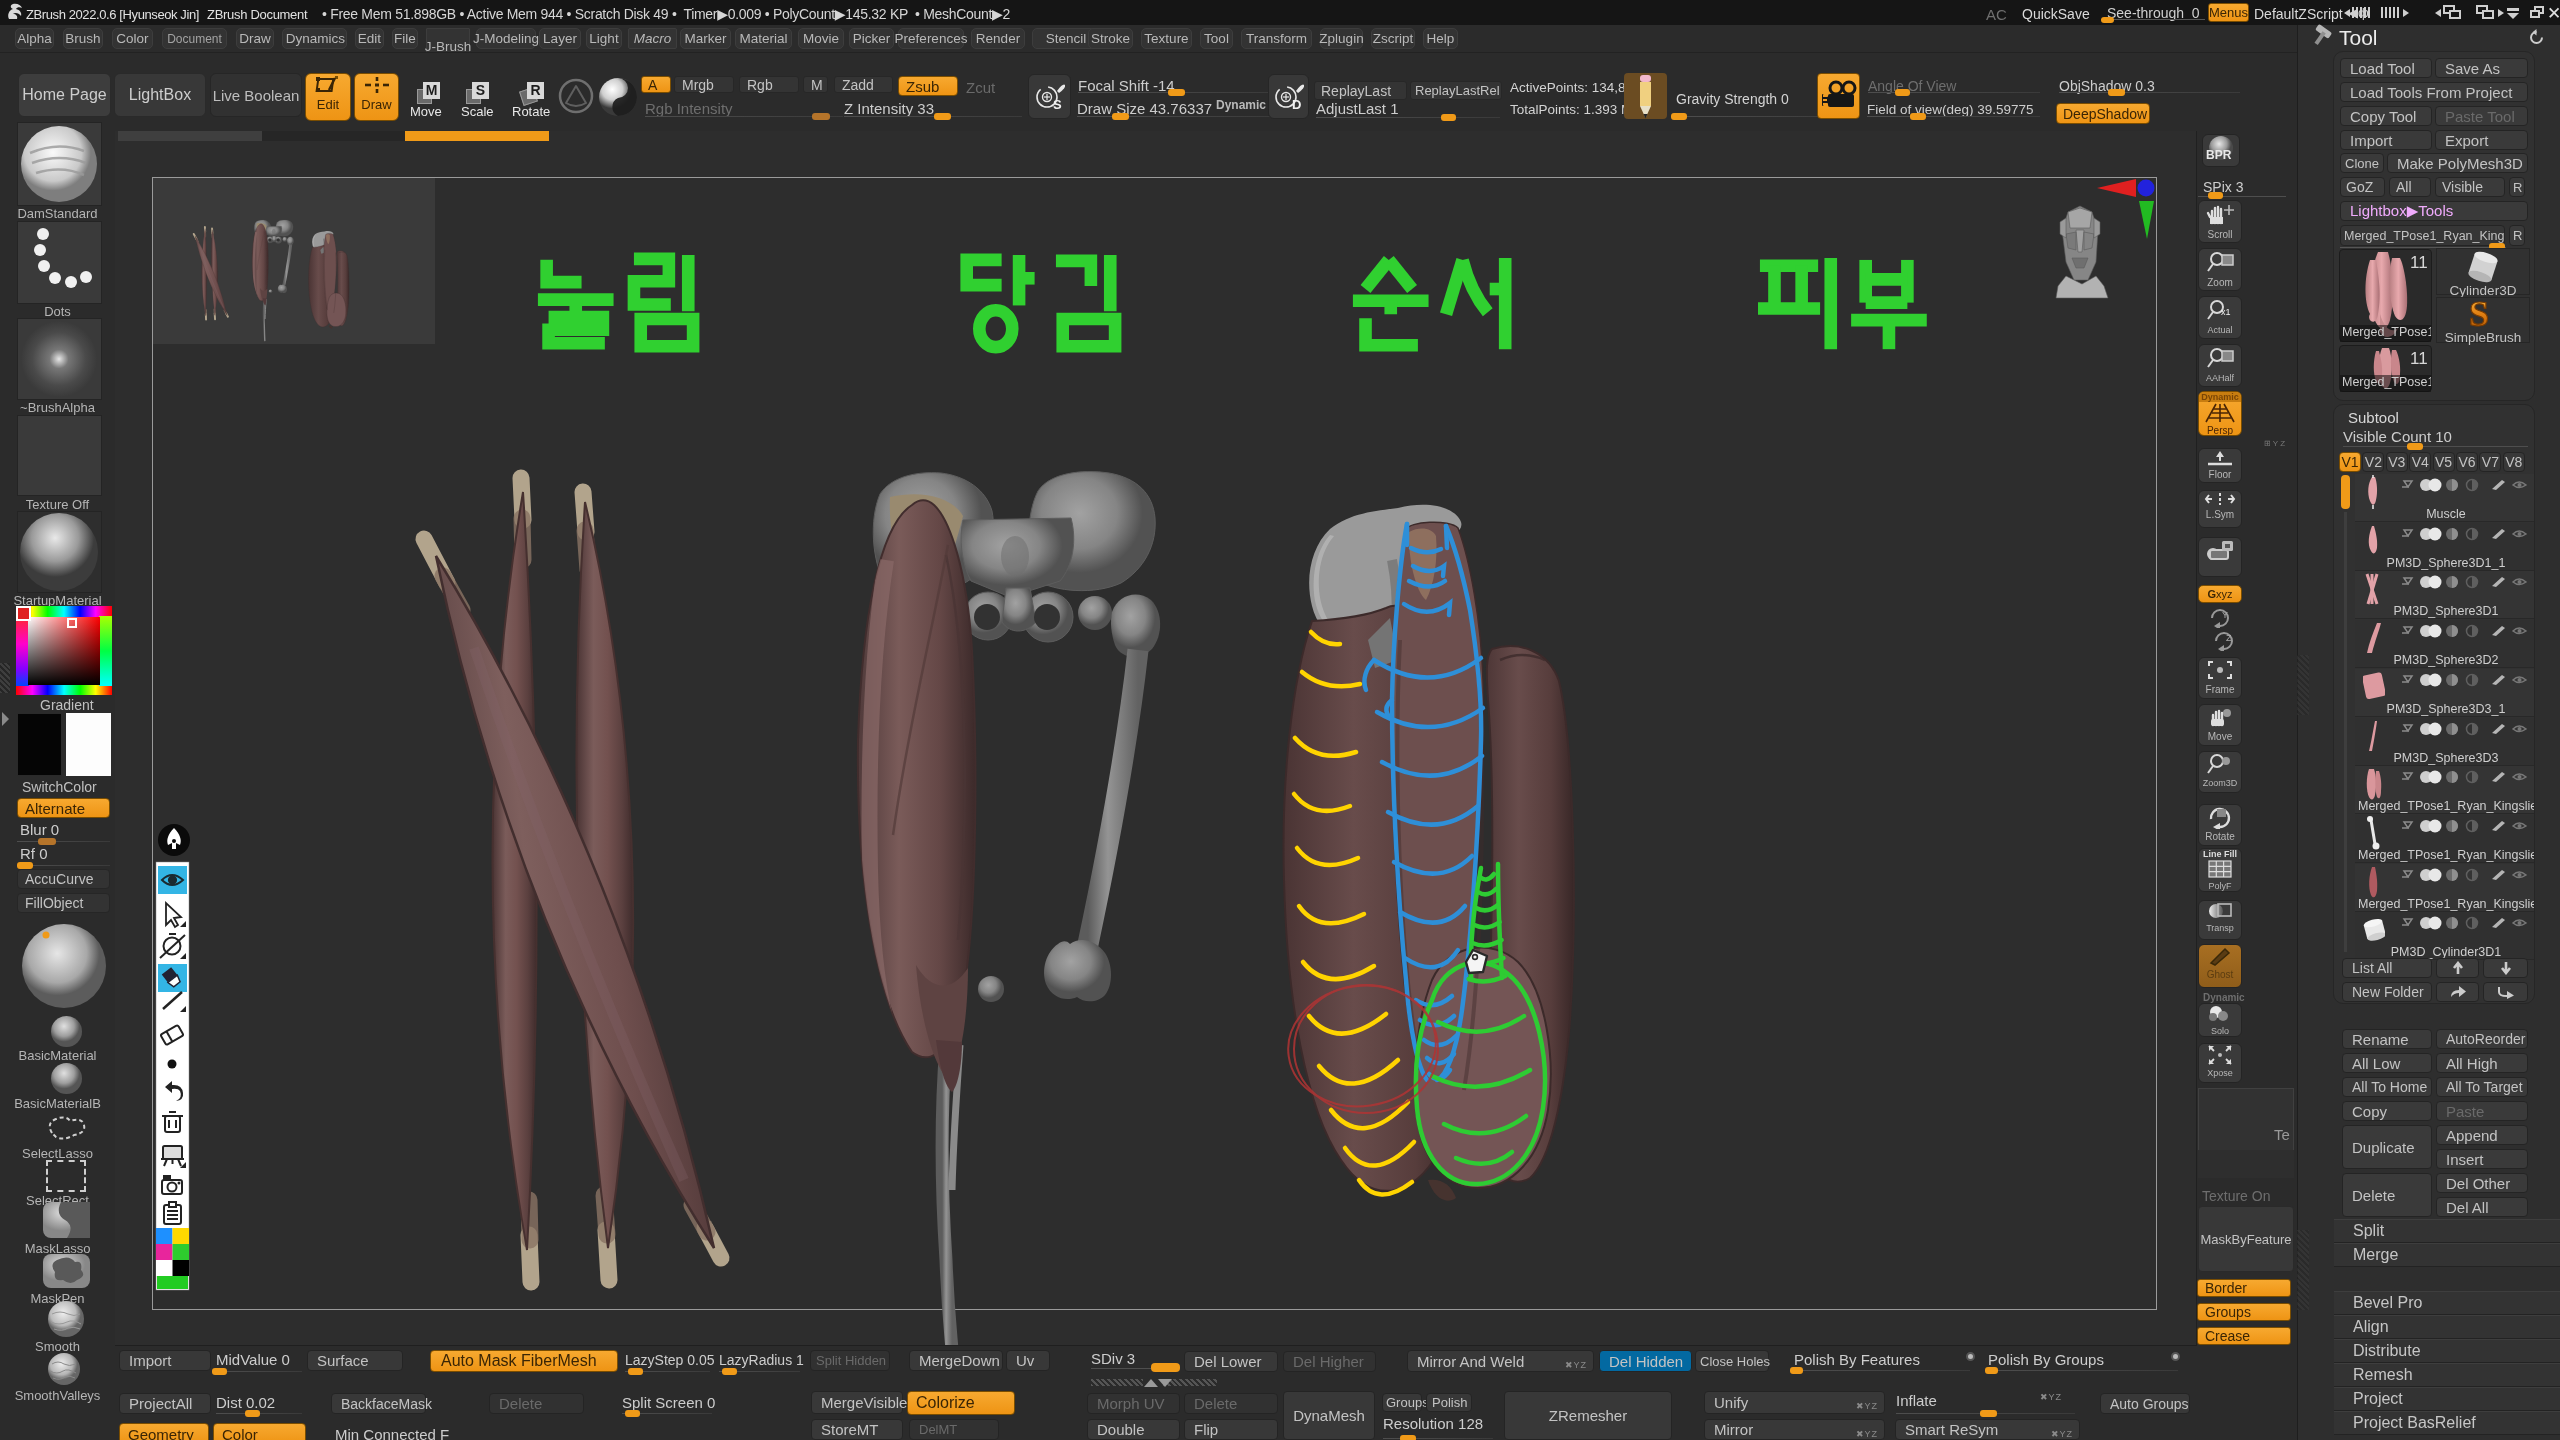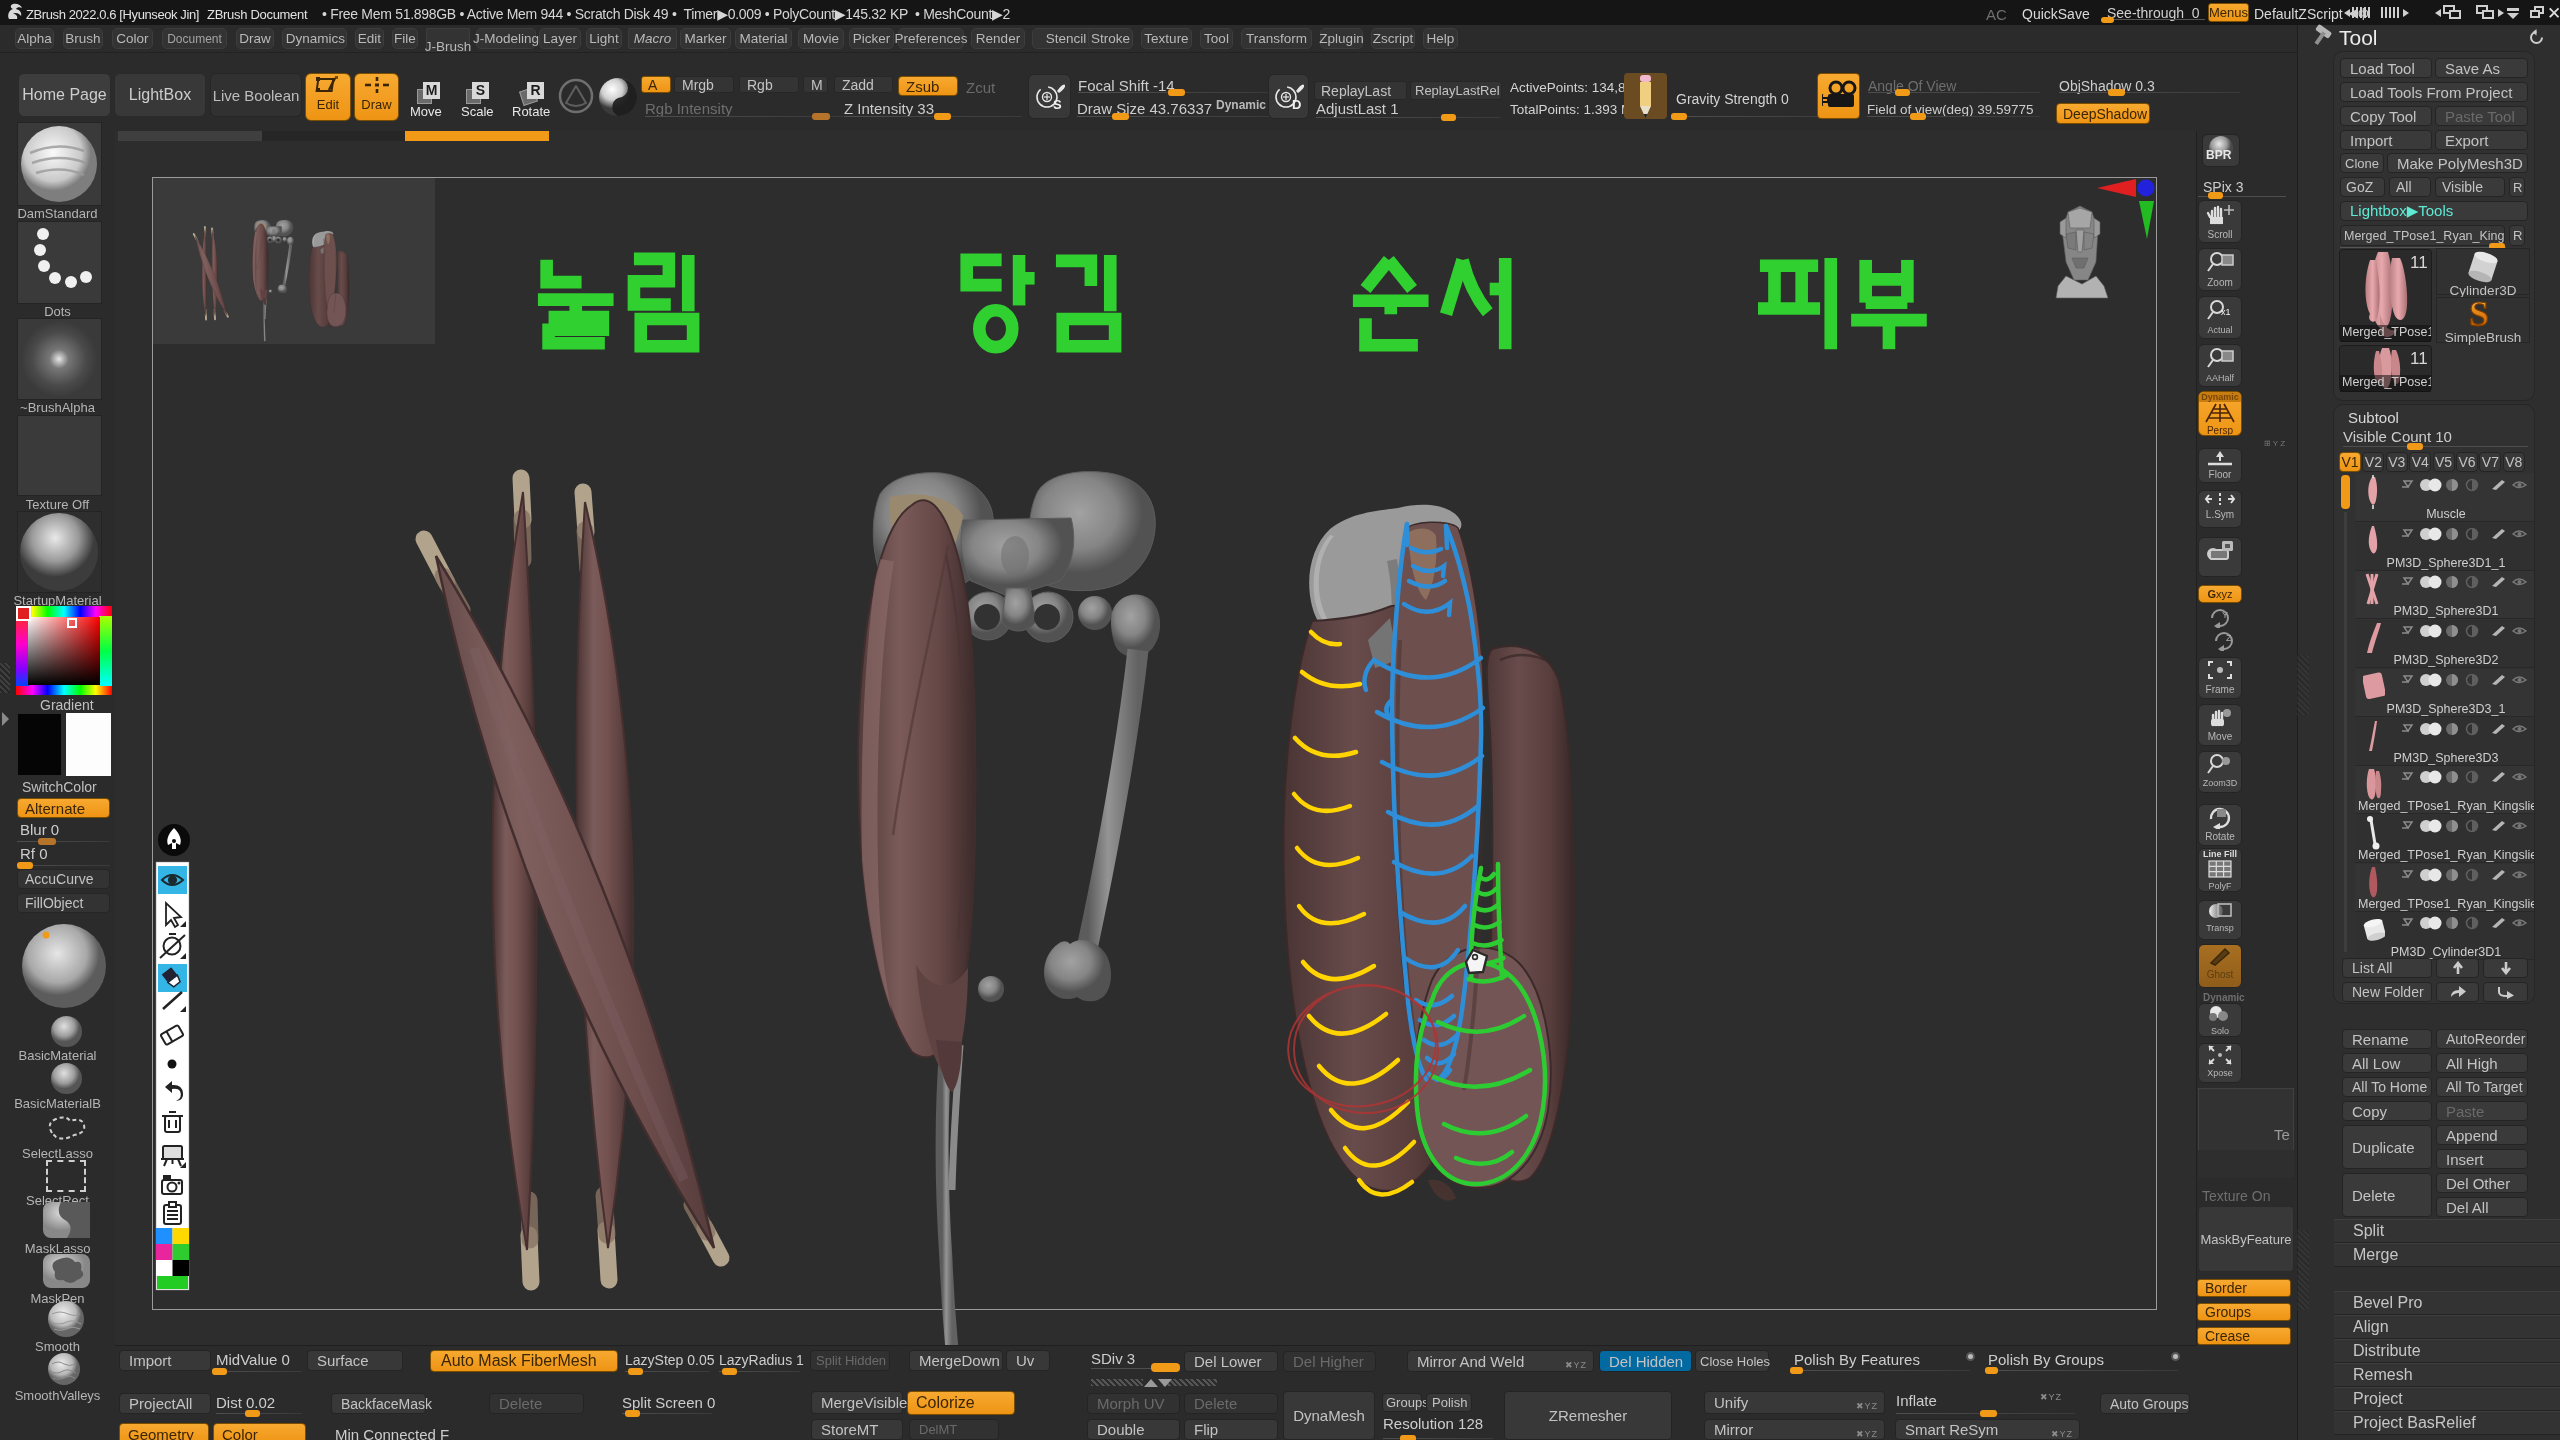--- a/index.html
+++ b/index.html
@@ -905,21 +905,21 @@
 <div style="position:absolute;left:2340px;top:106px;width:92px;height:20px;background:#3a3a3a;border:1px solid #242424;border-radius:4px;color:#c3c3c3;font-size:15px;display:flex;align-items:center;justify-content:flex-start;padding-left:9px;box-sizing:border-box;white-space:nowrap;">Copy Tool</div>
 <div style="position:absolute;left:2435px;top:106px;width:93px;height:20px;background:#3a3a3a;border:1px solid #242424;border-radius:4px;color:#6a6a6a;font-size:15px;display:flex;align-items:center;justify-content:flex-start;padding-left:9px;box-sizing:border-box;white-space:nowrap;">Paste Tool</div>
 <div style="position:absolute;left:2340px;top:130px;width:92px;height:20px;background:#3a3a3a;border:1px solid #242424;border-radius:4px;color:#c3c3c3;font-size:15px;display:flex;align-items:center;justify-content:flex-start;padding-left:9px;box-sizing:border-box;white-space:nowrap;">Import</div>
 <div style="position:absolute;left:2435px;top:130px;width:93px;height:20px;background:#3a3a3a;border:1px solid #242424;border-radius:4px;color:#c3c3c3;font-size:15px;display:flex;align-items:center;justify-content:flex-start;padding-left:9px;box-sizing:border-box;white-space:nowrap;">Export</div>
 <div style="position:absolute;left:2340px;top:153px;width:44px;height:20px;background:#3a3a3a;border:1px solid #242424;border-radius:4px;color:#c3c3c3;font-size:13px;display:flex;align-items:center;justify-content:flex-start;padding-left:4px;box-sizing:border-box;white-space:nowrap;">Clone</div>
 <div style="position:absolute;left:2387px;top:153px;width:141px;height:20px;background:#3a3a3a;border:1px solid #242424;border-radius:4px;color:#c3c3c3;font-size:15px;display:flex;align-items:center;justify-content:flex-start;padding-left:9px;box-sizing:border-box;white-space:nowrap;">Make PolyMesh3D</div>
 <div style="position:absolute;left:2340px;top:177px;width:45px;height:20px;background:#3a3a3a;border:1px solid #242424;border-radius:4px;color:#c3c3c3;font-size:14px;display:flex;align-items:center;justify-content:flex-start;padding-left:5px;box-sizing:border-box;white-space:nowrap;">GoZ</div>
 <div style="position:absolute;left:2389px;top:177px;width:42px;height:20px;background:#3a3a3a;border:1px solid #242424;border-radius:4px;color:#c3c3c3;font-size:14px;display:flex;align-items:center;justify-content:flex-start;padding-left:6px;box-sizing:border-box;white-space:nowrap;">All</div>
 <div style="position:absolute;left:2435px;top:177px;width:70px;height:20px;background:#3a3a3a;border:1px solid #242424;border-radius:4px;color:#c3c3c3;font-size:14px;display:flex;align-items:center;justify-content:flex-start;padding-left:6px;box-sizing:border-box;white-space:nowrap;">Visible</div>
 <div style="position:absolute;left:2509px;top:177px;width:16px;height:20px;background:#3a3a3a;border:1px solid #242424;border-radius:4px;color:#c3c3c3;font-size:13px;display:flex;align-items:center;justify-content:flex-start;padding-left:3px;box-sizing:border-box;white-space:nowrap;">R</div>
-<div style="position:absolute;left:2340px;top:201px;width:188px;height:20px;background:#3a3a3a;border:1px solid #242424;border-radius:4px;color:#5eead4;font-size:15px;display:flex;align-items:center;justify-content:flex-start;padding-left:9px;box-sizing:border-box;white-space:nowrap;">Lightbox▶Tools</div>
+<div style="position:absolute;left:2340px;top:201px;width:188px;height:20px;background:#3a3a3a;border:1px solid #242424;border-radius:4px;color:#f0abfc;font-size:15px;display:flex;align-items:center;justify-content:flex-start;padding-left:9px;box-sizing:border-box;white-space:nowrap;">Lightbox▶Tools</div>
 <div style="position:absolute;left:2340px;top:225px;width:165px;height:21px;background:#363636;border:1px solid #242424;border-radius:4px;color:#c3c3c3;font-size:12.5px;display:flex;align-items:center;justify-content:flex-start;padding-left:3px;box-sizing:border-box;white-space:nowrap;overflow:hidden;">Merged_TPose1_Ryan_Kingsli</div>
 <div style="position:absolute;left:2509px;top:225px;width:16px;height:21px;background:#3a3a3a;border:1px solid #242424;border-radius:4px;color:#c3c3c3;font-size:13px;display:flex;align-items:center;justify-content:flex-start;padding-left:3px;box-sizing:border-box;white-space:nowrap;">R</div>
 <div style="position:absolute;left:2340px;top:247px;width:166px;height:1px;background:#555;"></div>
 <div style="position:absolute;left:2489px;top:243px;width:16px;height:7px;background:#f09a18;border-radius:3px;"></div>
 <div style="position:absolute;left:2339px;top:249px;width:93px;height:93px;background:#2a2a2a;border:1px solid #1c1c1c;border-radius:4px;overflow:hidden;"><svg width="91" height="91" viewBox="0 0 91 91">
       <defs>
         <linearGradient id="pk" x1="0" x2="1">
           <stop offset="0" stop-color="#b97f82"></stop>
           <stop offset="0.5" stop-color="#e8a9ad"></stop>
           <stop offset="1" stop-color="#a96f74"></stop>

